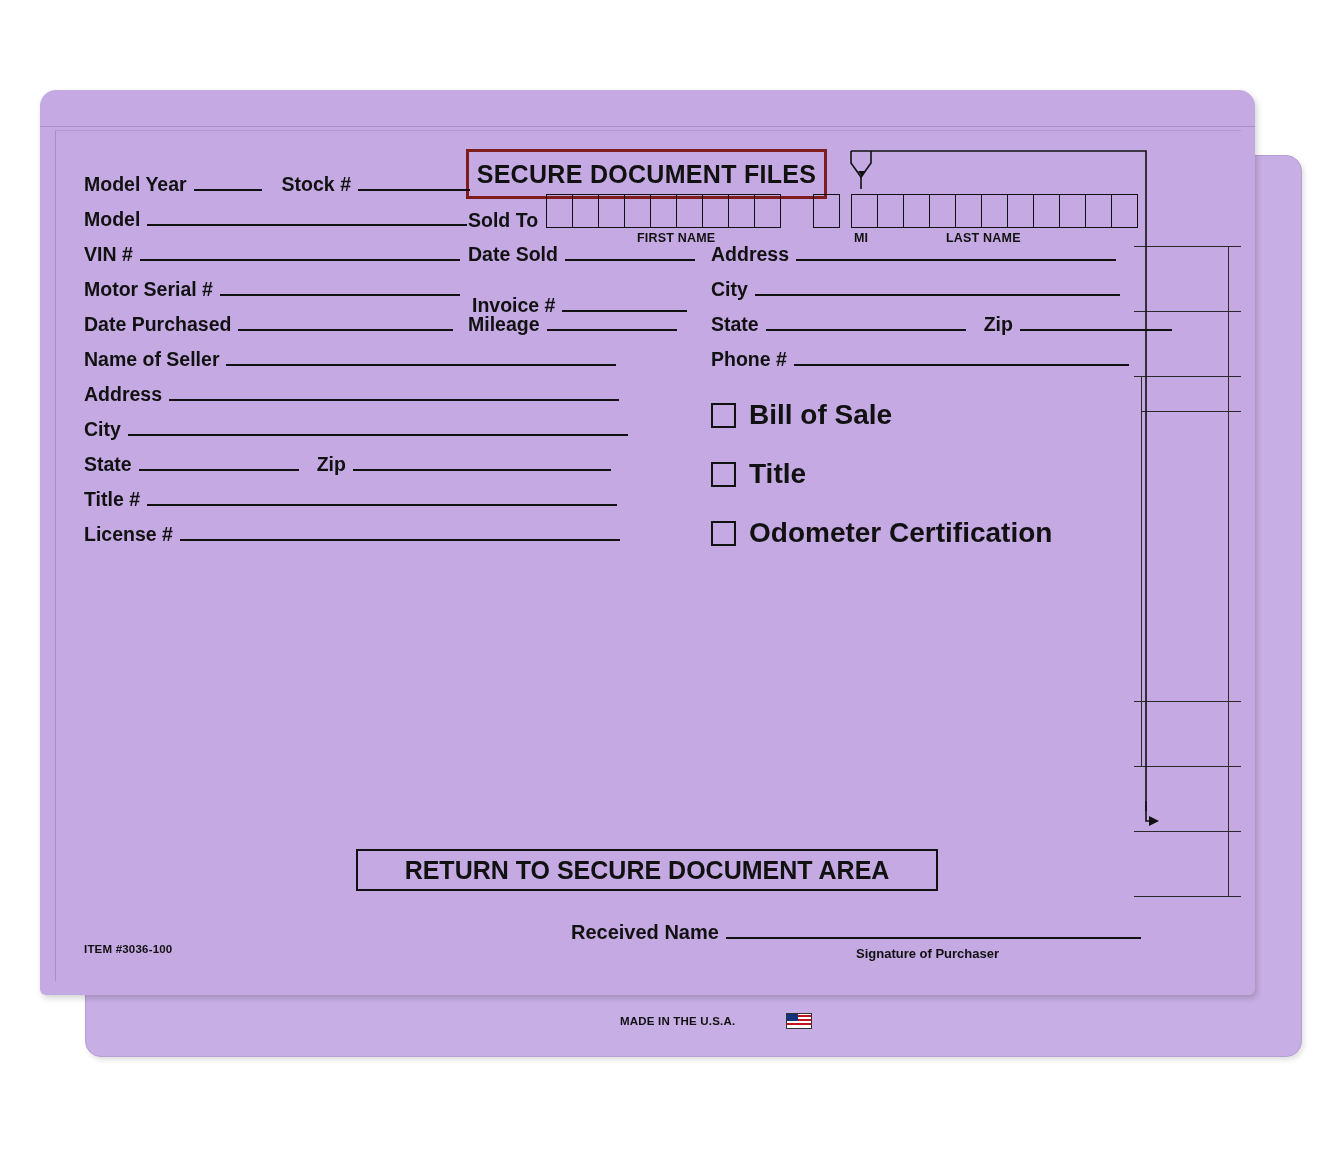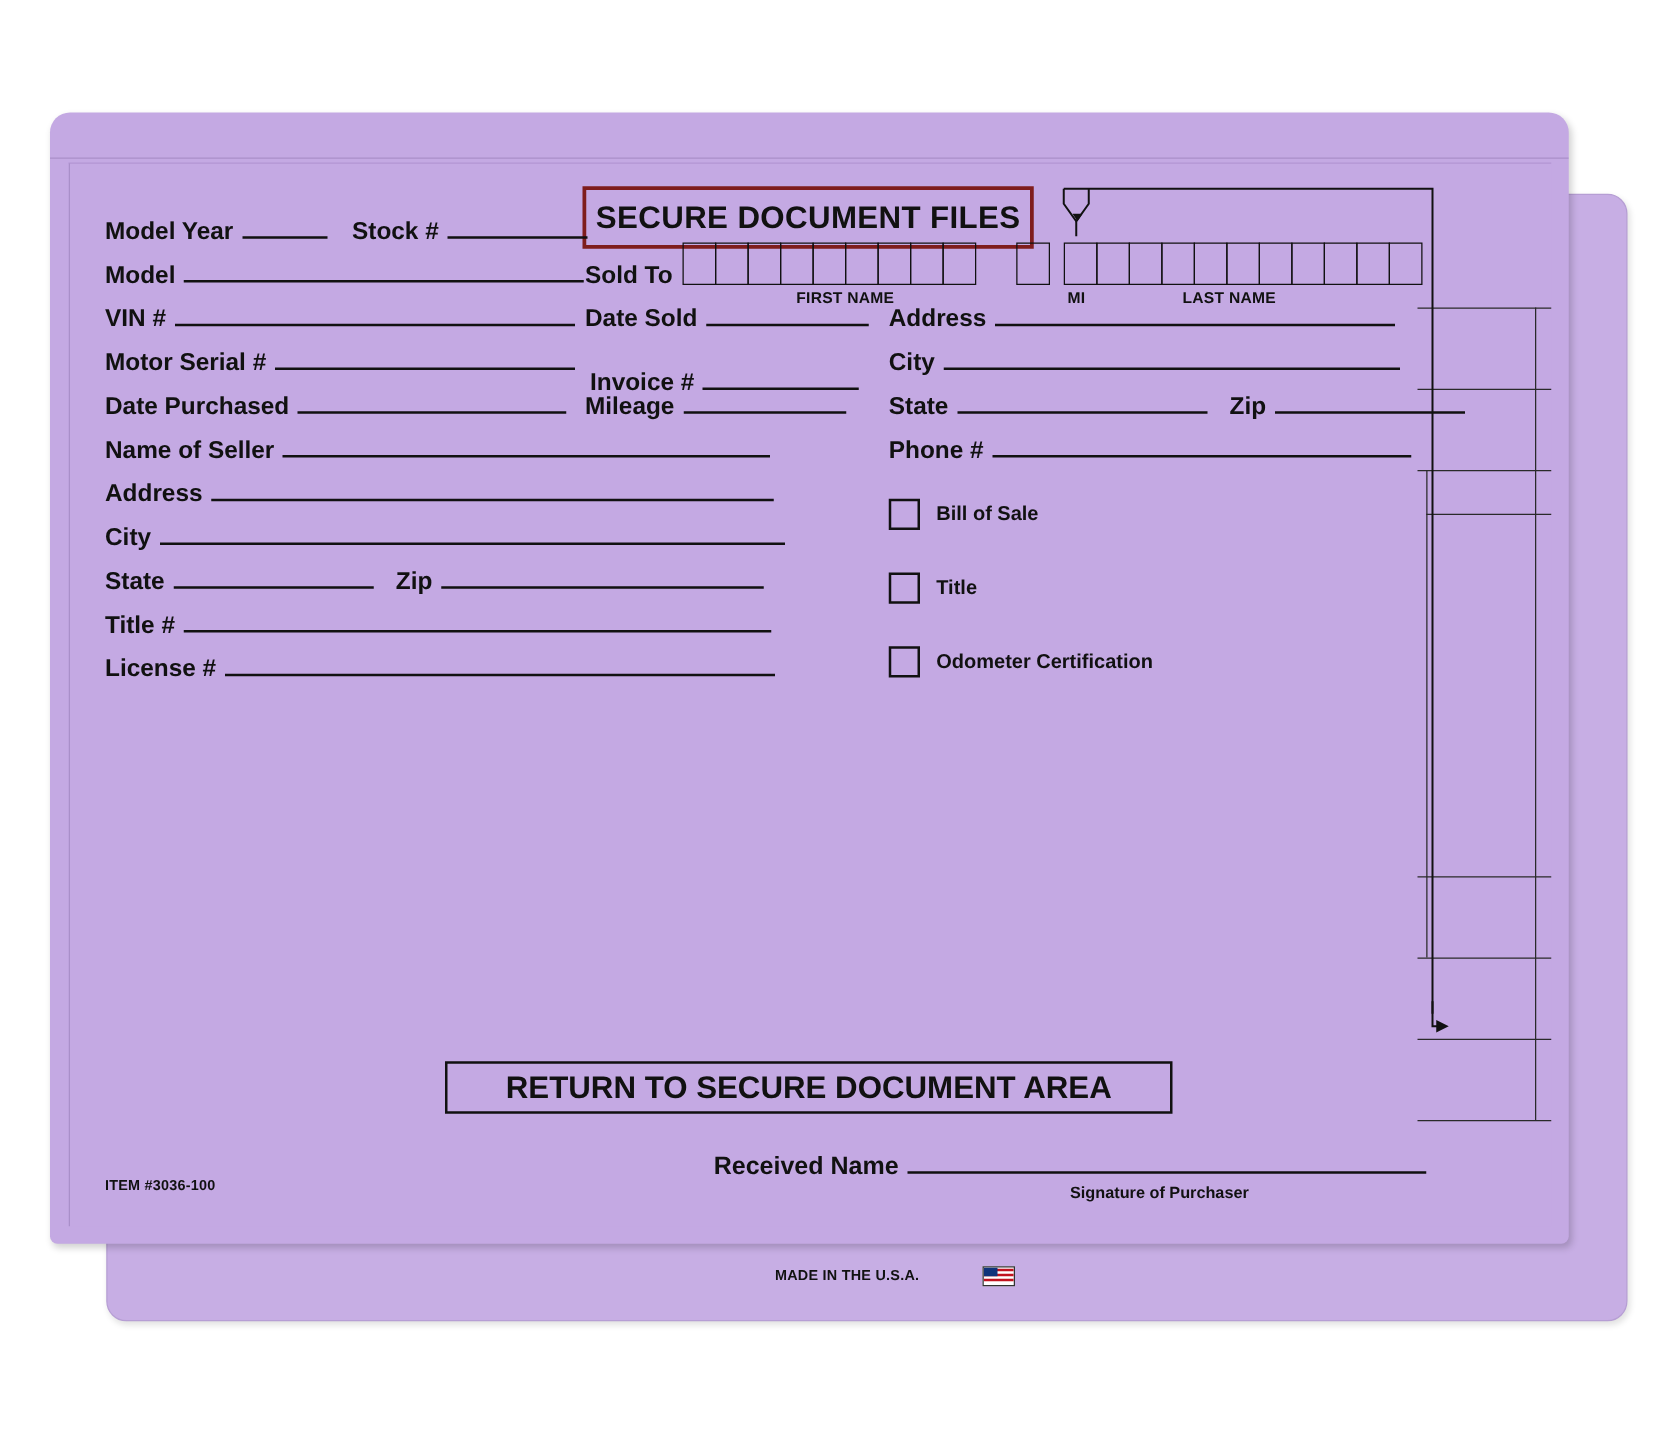--- a/index.html
+++ b/index.html
@@ -133,21 +133,21 @@
     position: absolute;
     font-size: 12.5px;
     font-weight: bold;
     letter-spacing: 0.2px;
   }
 
   .chk-row {
     position: absolute;
     display: flex;
     align-items: center;
-    font-size: 16px;
+    font-size: 28px;
     font-weight: bold;
   }
   .chk {
     width: 21px;
     height: 21px;
     border: 2px solid #111;
     margin-right: 13px;
     background: transparent;
   }
 

